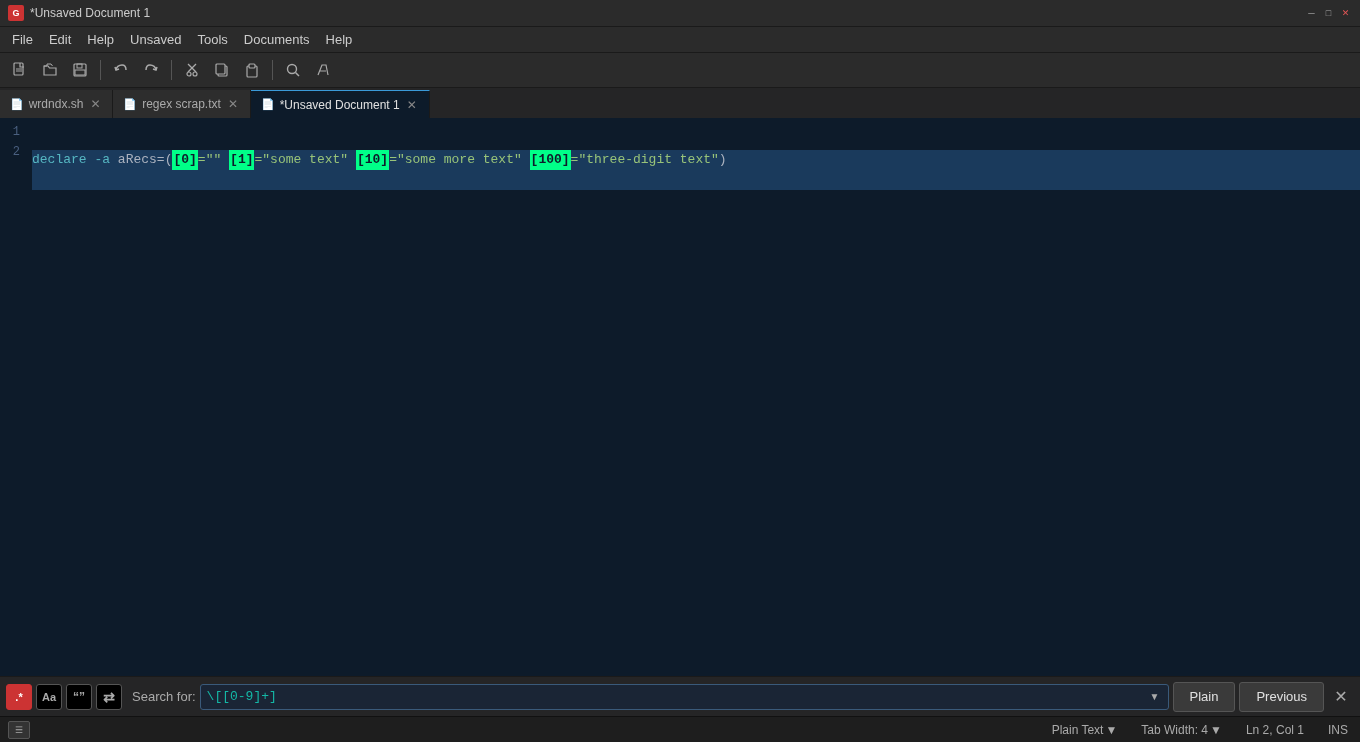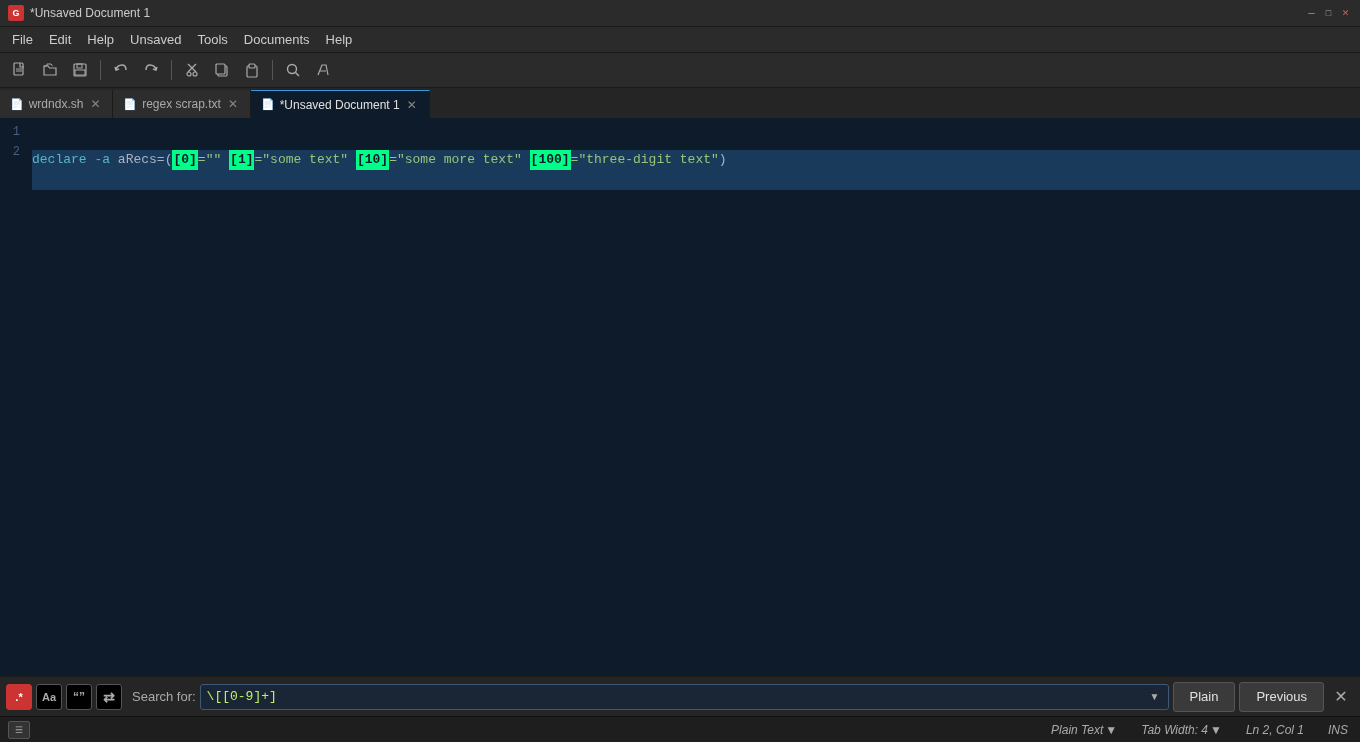--- a/index.html
+++ b/index.html
@@ -256,21 +256,21 @@
       border-radius: 3px;
       height: 26px;
       display: flex;
       align-items: center;
       padding: 0 6px;
     }
     #search-input {
       background: transparent;
       border: none;
       outline: none;
-      color: #bef264;
+      color: #14b8a6;
       font-family: 'Courier New', monospace;
       font-size: 13px;
       flex: 1;
     }
     #search-dropdown-btn {
       background: transparent;
       border: none;
       color: #aaa;
       cursor: pointer;
       font-size: 10px;
@@ -314,21 +314,20 @@
     }
     #status-left {
       display: flex;
       align-items: center;
       gap: 6px;
     }
     #status-right {
       display: flex;
       align-items: flex-end;
       gap: 16px;
-      font-style: italic;
     }
     .status-item {
       cursor: pointer;
       padding: 2px 4px;
       border-radius: 2px;
     }
     .status-dropdown {
       display: flex;
       align-items: center;
       gap: 2px;

